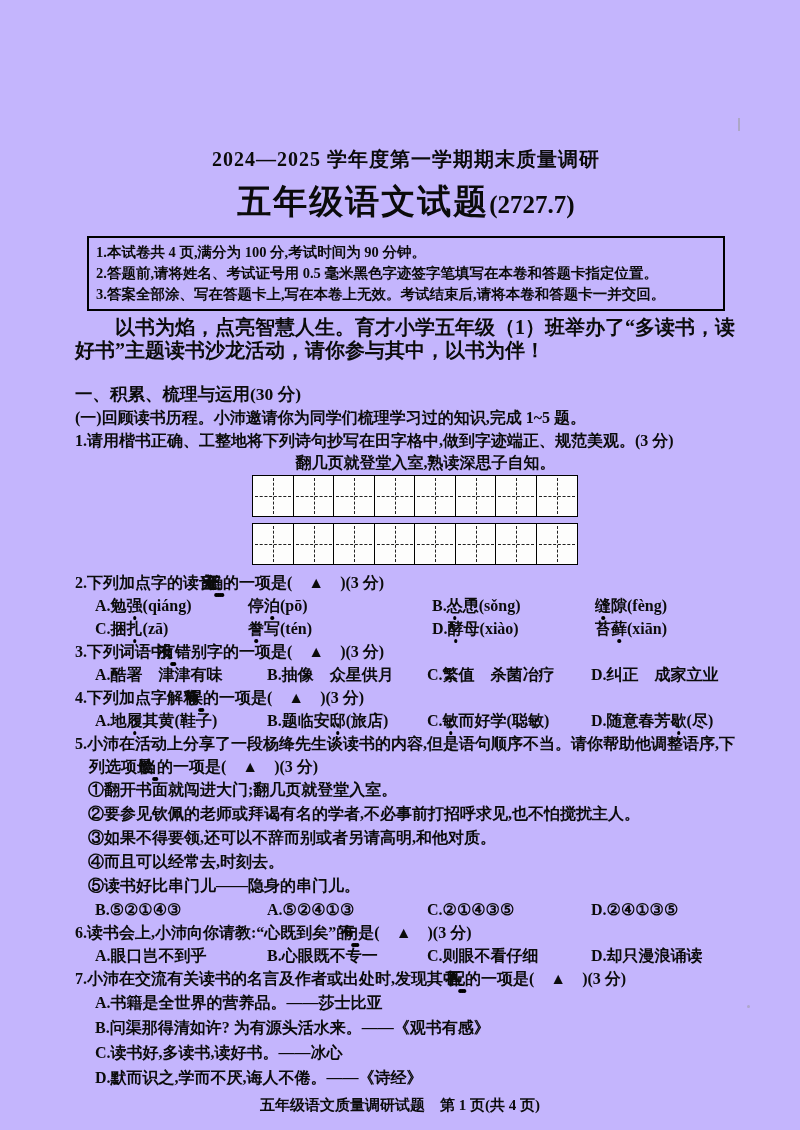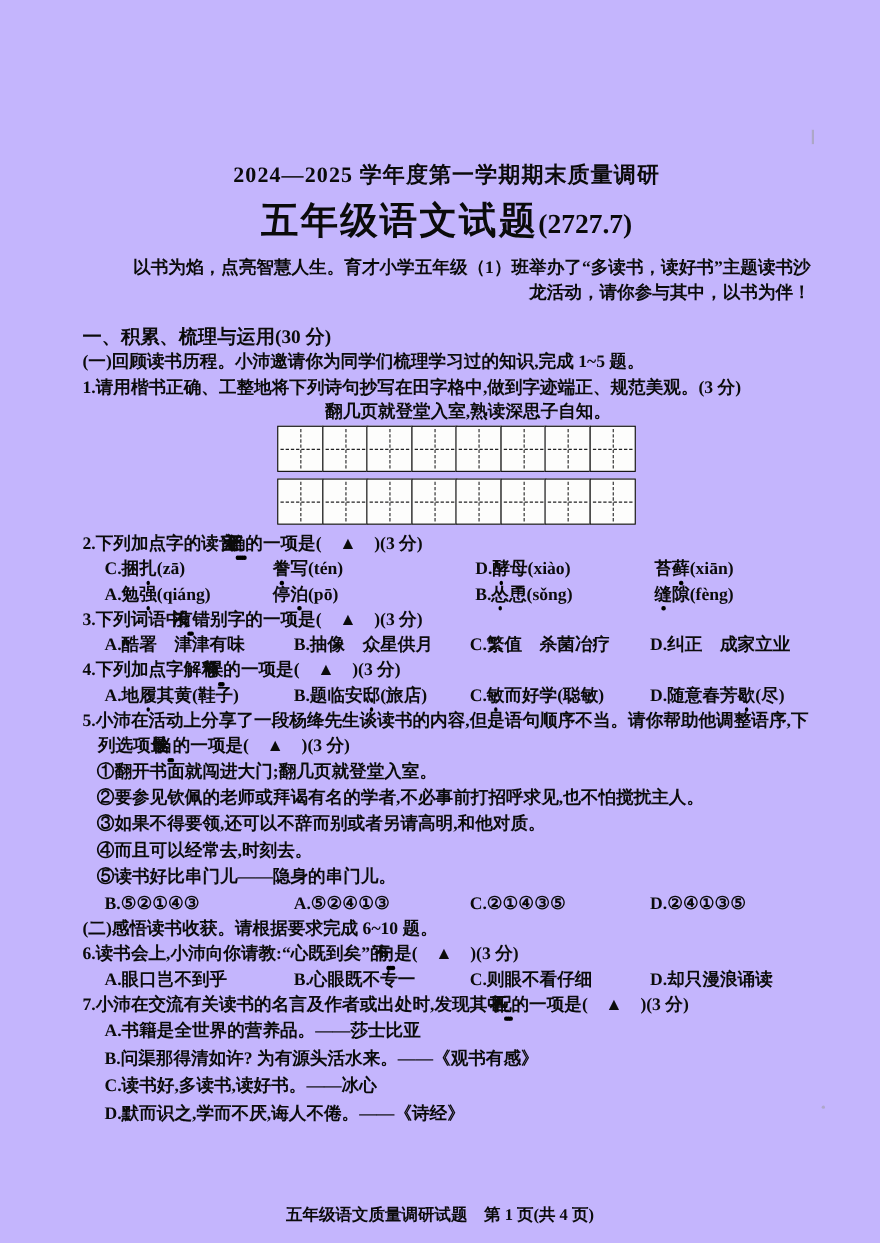--- a/index.html
+++ b/index.html
@@ -17,21 +17,21 @@
   .title-sub{margin-top:146px;font-size:20px;line-height:26px;text-align:center;letter-spacing:1px;}
   .title-main{margin-top:8px;font-size:34px;line-height:44px;text-align:center;letter-spacing:2px;}
   .title-main .date{font-size:25px;letter-spacing:0;}
   .notice{
     margin:9px 0 0 12px;width:620px;
     border:2.5px solid #000;
     padding:4px 7px;
     font-size:14.5px;line-height:21px;
   }
   .notice-line{white-space:nowrap;overflow:hidden;}
-  .intro{margin-top:5px;font-size:16px;line-height:23px;text-indent:2em;text-align:right;}
+  .intro{margin-top:5px;font-size:20px;line-height:23px;text-indent:2em;}
   .h-part{margin-top:2px;font-size:17.5px;line-height:24px;}
   .h-sub{font-size:16px;line-height:23px;}
   .stem{font-size:16px;line-height:23px;padding-left:14px;text-indent:-14px;}
   .poem{width:347px;margin-left:177px;text-align:center;font-size:16px;line-height:21px;}
   .tz-grid{margin-left:177px;margin-top:2px;}
   .tz-row{display:flex;margin-bottom:6px;width:347px;}
   .tz-cell{
     position:relative;width:40px;height:40px;
     border:1.5px solid #000;background:#fdfdfc;
   }
@@ -73,20 +73,25 @@
 </head>
 <body>
 
 <div class="page">
   <div class="content">
 
     <div class="title-sub">2024—2025 学年度第一学期期末质量调研</div>
 
     <div class="title-main"><span>五年级语文试题</span><span class="date">(2727.7)</span></div>
 
+    <div class="notice">
+        <div class="notice-line">1.本试卷共 4 页,满分为 100 分,考试时间为 90 分钟。</div>
+        <div class="notice-line">2.答题前,请将姓名、考试证号用 0.5 毫米黑色字迹签字笔填写在本卷和答题卡指定位置。</div>
+        <div class="notice-line">3.答案全部涂、写在答题卡上,写在本卷上无效。考试结束后,请将本卷和答题卡一并交回。</div>
+      </div>
 
     <p class="intro">以书为焰，点亮智慧人生。育才小学五年级（1）班举办了“多读书，读好书”主题读书沙龙活动，请你参与其中，以书为伴！</p>
 
     <div class="h-part">一、积累、梳理与运用(30 分)</div>
     <div class="h-sub">(一)回顾读书历程。小沛邀请你为同学们梳理学习过的知识,完成 1~5 题。</div>
 
     <div>
       <div class="stem">1.请用楷书正确、工整地将下列诗句抄写在田字格中,做到字迹端正、规范美观。(3 分)</div>
       <div class="poem">翻几页就登堂入室,熟读深思子自知。</div>
       <div class="tz-grid">
@@ -108,31 +113,31 @@
             <div class="tz-cell"></div>
             <div class="tz-cell"></div>
             <div class="tz-cell"></div>
             <div class="tz-cell"></div>
           </div>
         </div>
     </div>
 
     <div class="mt6">
       <div class="stem">2.下列加点字的读音<span class="ed">完</span><span class="ed">全</span><span class="ed">正</span><span class="ed">确</span>的一项是(　▲　)(3 分)</div>
+      <div class="optrow cw2">
+          <span class="opt">A.勉<span class="ed">强</span>(qiáng)</span>
+          <span class="opt">停<span class="ed">泊</span>(pō)</span>
+          <span class="opt">B.<span class="ed">怂</span>恿(sǒng)</span>
+          <span class="opt"><span class="ed">缝</span>隙(fèng)</span>
+        </div>
       <div class="optrow cw2">
           <span class="opt">C.捆<span class="ed">扎</span>(zā)</span>
           <span class="opt"><span class="ed">誊</span>写(tén)</span>
           <span class="opt">D.<span class="ed">酵</span>母(xiào)</span>
           <span class="opt">苔<span class="ed">藓</span>(xiān)</span>
-        </div>
-      <div class="optrow cw2">
-          <span class="opt">A.勉<span class="ed">强</span>(qiáng)</span>
-          <span class="opt">停<span class="ed">泊</span>(pō)</span>
-          <span class="opt">B.<span class="ed">怂</span>恿(sǒng)</span>
-          <span class="opt"><span class="ed">缝</span>隙(fèng)</span>
         </div>
     </div>
 
     <div>
       <div class="stem">3.下列词语中,<span class="ed">没</span><span class="ed">有</span>错别字的一项是(　▲　)(3 分)</div>
       <div class="optrow cw4">
           <span class="opt">A.酷署　津津有味</span>
           <span class="opt">B.抽像　众星供月</span>
           <span class="opt">C.繁值　杀菌冶疗</span>
           <span class="opt">D.纠正　成家立业</span>
@@ -159,21 +164,20 @@
           <div class="seq-item">⑤读书好比串门儿——隐身的串门儿。</div>
         </div>
       <div class="optrow cw4">
           <span class="opt">B.⑤②①④③</span>
           <span class="opt">A.⑤②④①③</span>
           <span class="opt">C.②①④③⑤</span>
           <span class="opt">D.②④①③⑤</span>
         </div>
     </div>
 
-    <div class="h-sub">(二)感悟读书收获。请根据要求完成 6~10 题。</div>
 
     <div>
       <div class="stem">6.读书会上,小沛向你请教:“心既到矣”的<span class="ed">下</span><span class="ed">一</span><span class="ed">句</span>是(　▲　)(3 分)</div>
       <div class="optrow cw4">
           <span class="opt">A.眼口岂不到乎</span>
           <span class="opt">B.心眼既不专一</span>
           <span class="opt">C.则眼不看仔细</span>
           <span class="opt">D.却只漫浪诵读</span>
         </div>
     </div>

